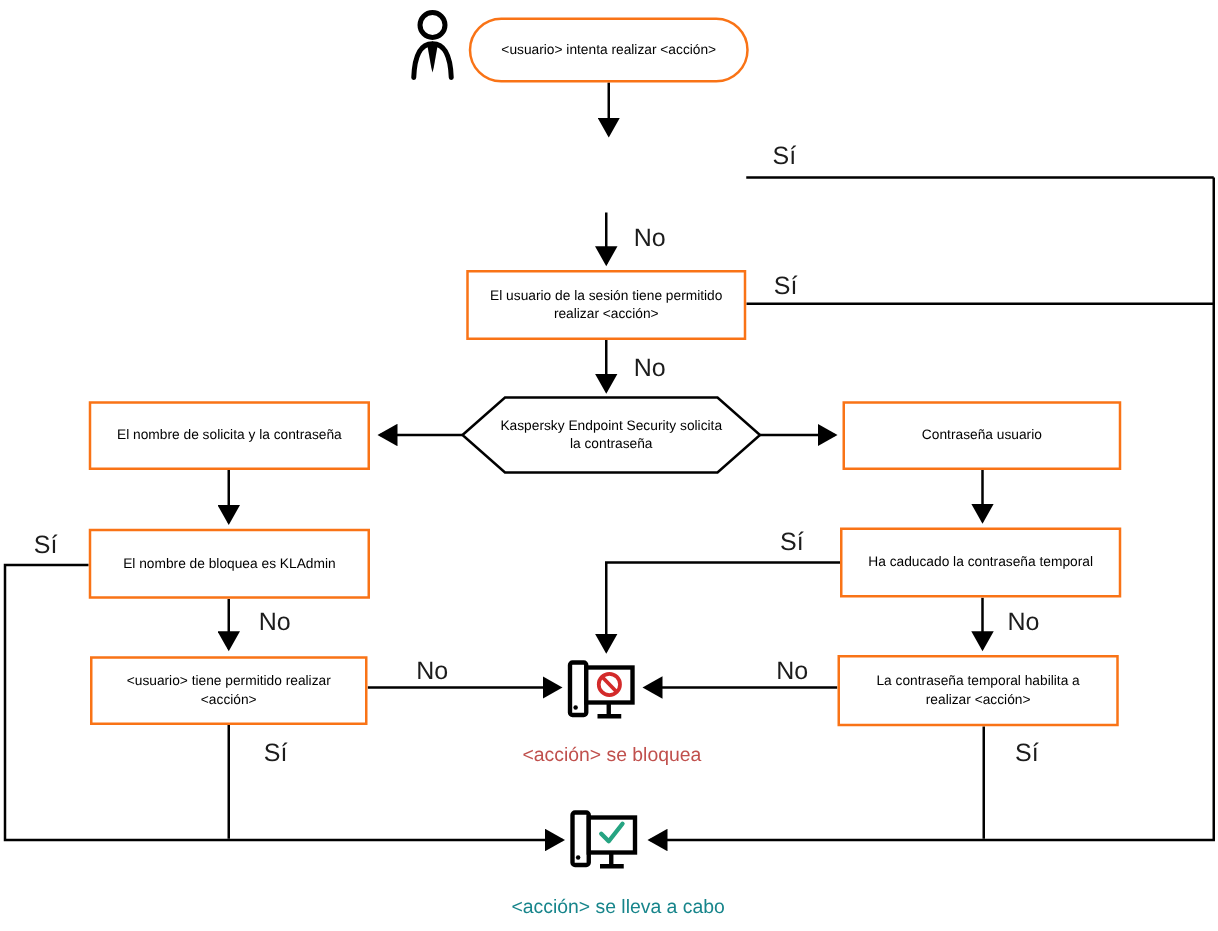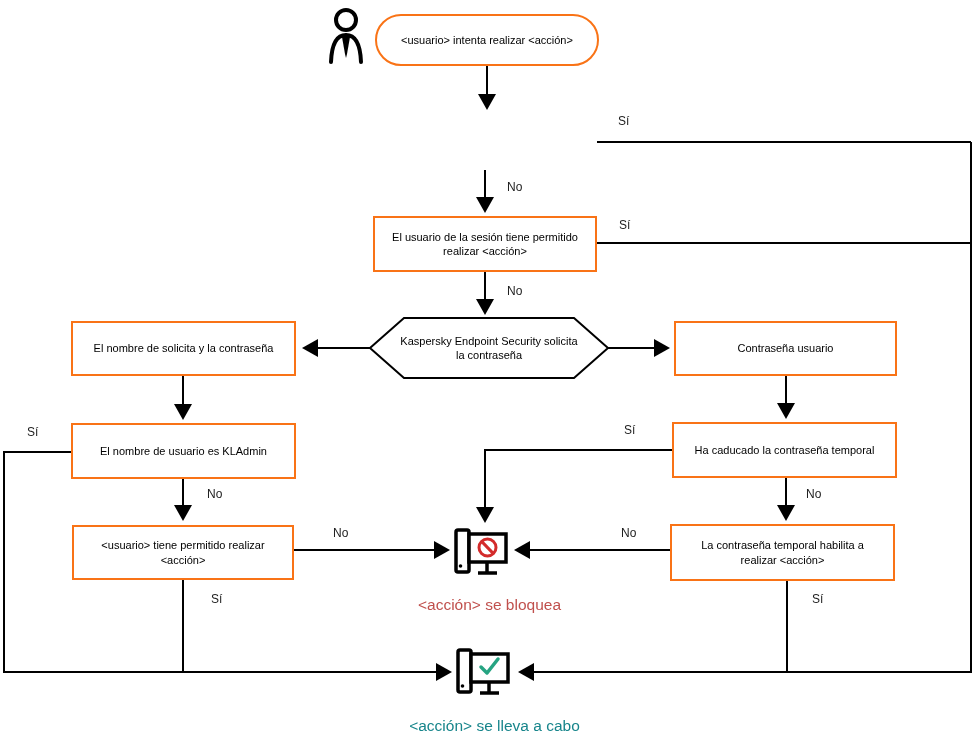--- a/index.html
+++ b/index.html
@@ -13,21 +13,21 @@
     display:flex;align-items:center;justify-content:center;text-align:center;
     font-size:11px;line-height:1.3;padding:4px 10px;
   }
   .pill{border-radius:27px;}
   .hexlabel{
     position:absolute;box-sizing:border-box;background:transparent;border:none;
     display:flex;align-items:center;justify-content:center;text-align:center;
     font-size:11px;line-height:1.3;padding:4px 26px;
   }
   .edge-label{
-    position:absolute;font-size:12px;color:#1c1c1c;background:transparent;white-space:nowrap;
+    position:absolute;font-size:20px;color:#1c1c1c;background:transparent;white-space:nowrap;
   }
   .caption{
     position:absolute;font-size:15.5px;white-space:nowrap;text-align:center;
   }
   .caption.blocked{color:#c0504d;}
   .caption.performed{color:#17858b;}
   .iconwrap{position:absolute;}
 </style>
 </head>
 <body>
@@ -94,21 +94,21 @@
 
   <div class="node" style="left:71px;top:321px;width:225px;height:55px">
     <span>El nombre de solicita y la contraseña</span>
   </div>
 
   <div class="node" style="left:674px;top:321px;width:223px;height:55px">
     <span>Contraseña usuario</span>
   </div>
 
   <div class="node" style="left:71px;top:423px;width:225px;height:56px">
-    <span>El nombre de usuario es KLAdmin</span>
+    <span>El nombre de bloquea es KLAdmin</span>
   </div>
 
   <div class="node" style="left:72px;top:525px;width:222px;height:55px">
     <span>&lt;usuario&gt; tiene permitido realizar &lt;acción&gt;</span>
   </div>
 
   <div class="node" style="left:672px;top:422px;width:225px;height:56px">
     <span>Ha caducado la contraseña temporal</span>
   </div>
 

